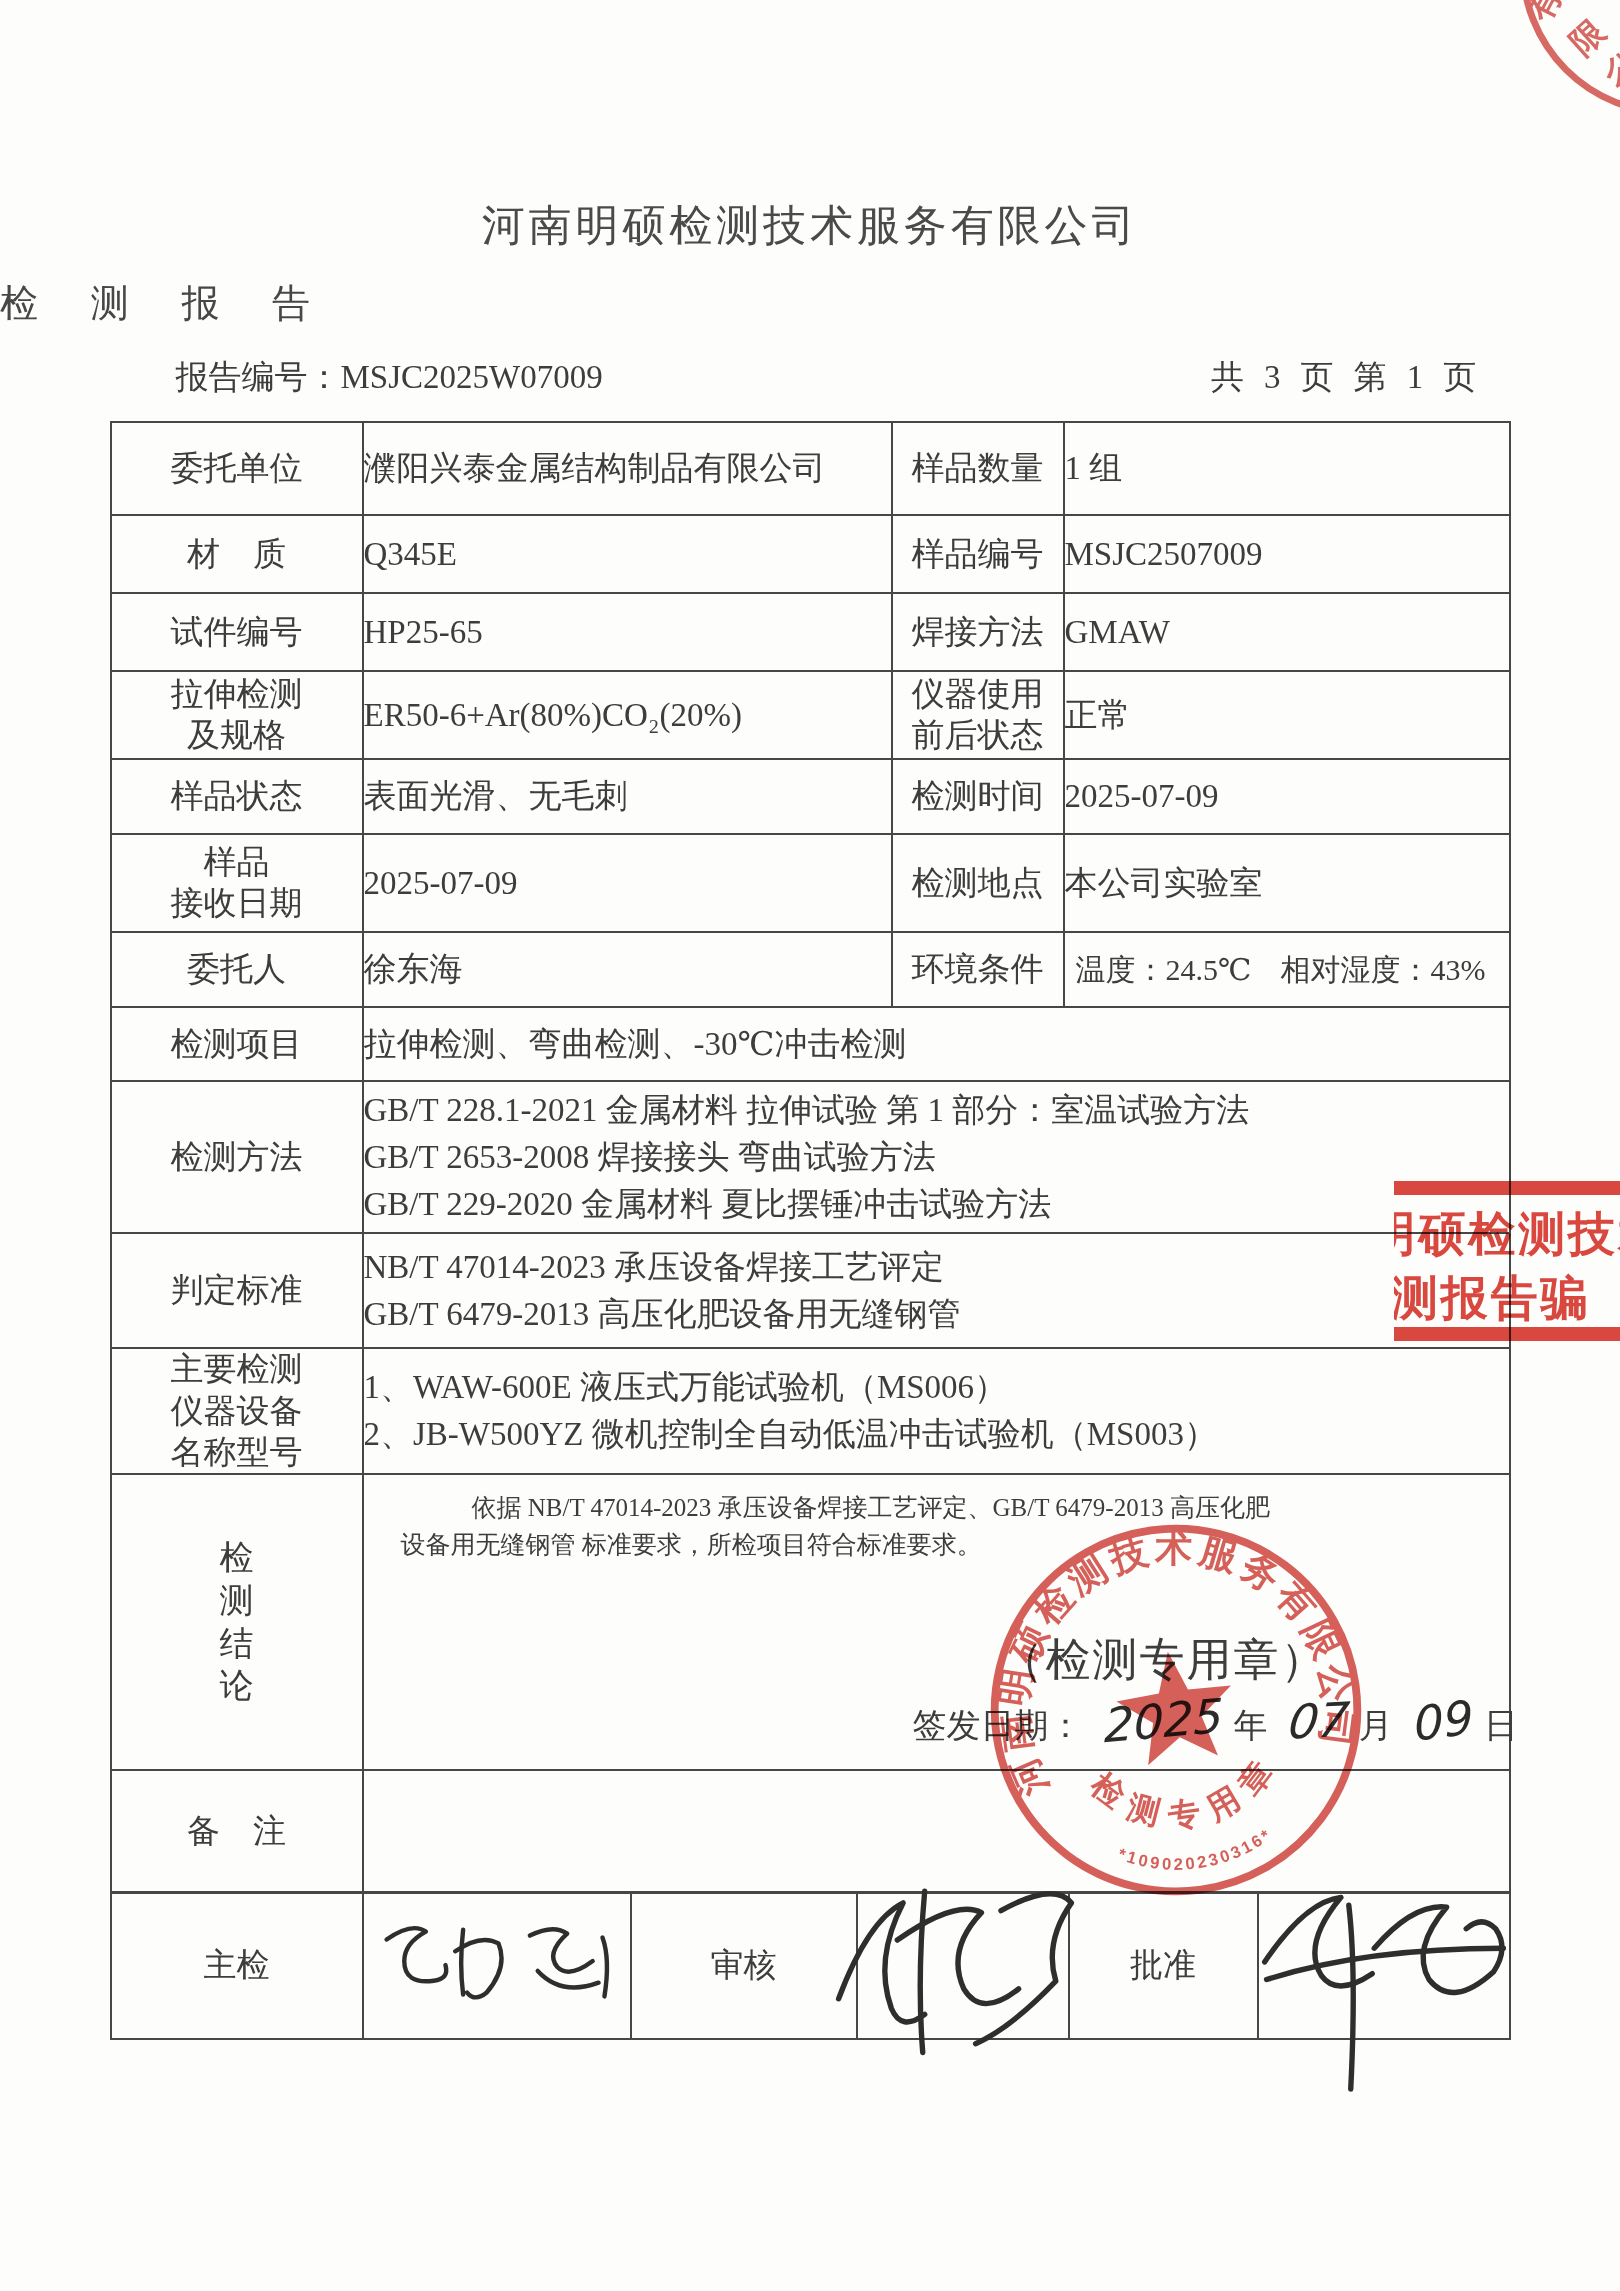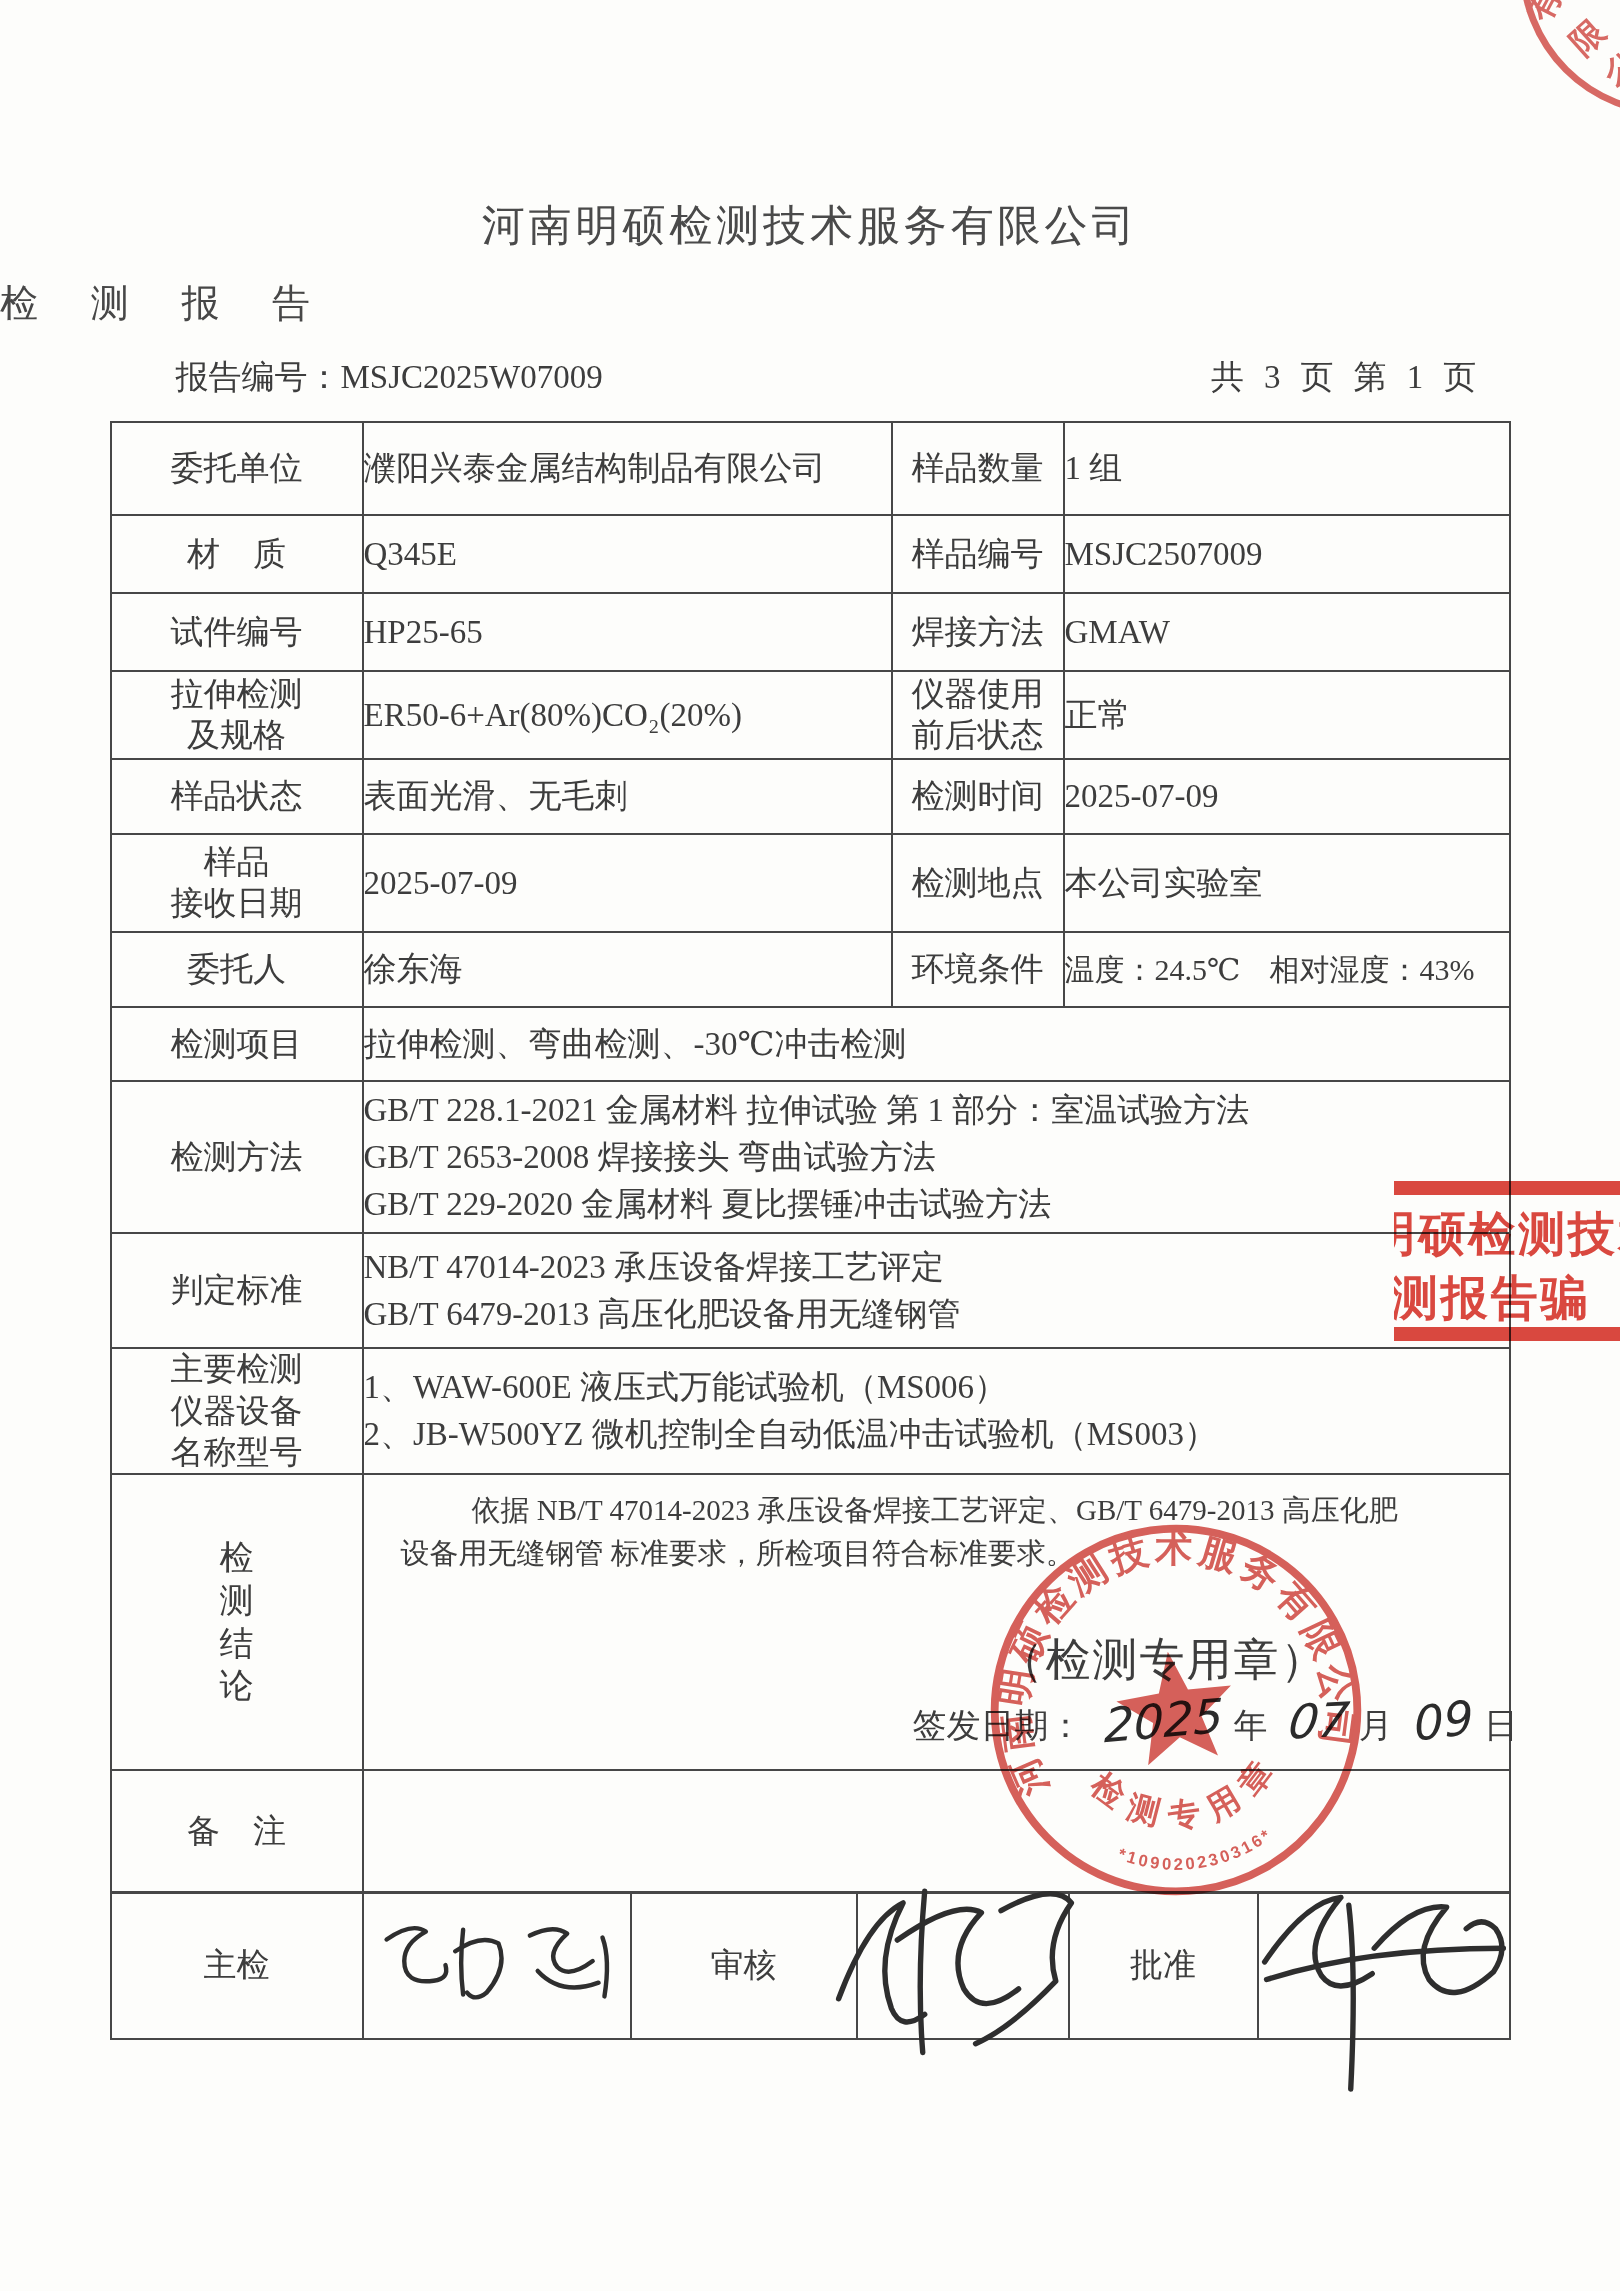--- a/index.html
+++ b/index.html
@@ -47,23 +47,23 @@
   table.main td, table.sig td{
     border:2.9px solid #474747;
     font-size:33px;
     vertical-align:middle;
     padding:0;
   }
   td.lbl{text-align:center;line-height:1.25;}
   td.val{padding-left:25.5px;line-height:1.3;}
   td.val2{padding-left:21.6px;line-height:1.3;}
   .ml{white-space:nowrap;line-height:1.42;}
-  .env{display:flex;gap:29px;font-size:30px;padding-left:0;}
+  .env{display:flex;gap:29px;font-size:30px;padding-left:11px;}
   .concl-cell{position:relative;height:294px;}
-  .concl-line{white-space:nowrap;font-size:29px;line-height:1.5;}
+  .concl-line{white-space:nowrap;font-size:25px;line-height:1.5;}
   .concl-text{position:absolute;top:13.7px;left:37px;right:9.8px;}
   .concl-text .indent{padding-left:71px;}
   .seal-note{position:absolute;top:155px;left:635px;font-size:45px;letter-spacing:2px;}
   .issue-line{position:absolute;top:218px;left:549px;font-size:34px;white-space:nowrap;}
   .hand{
     font-family:"DejaVu Sans",sans-serif;
     font-style:italic;
     display:inline-block;
     font-size:47px;
     color:#2b2b2b;

